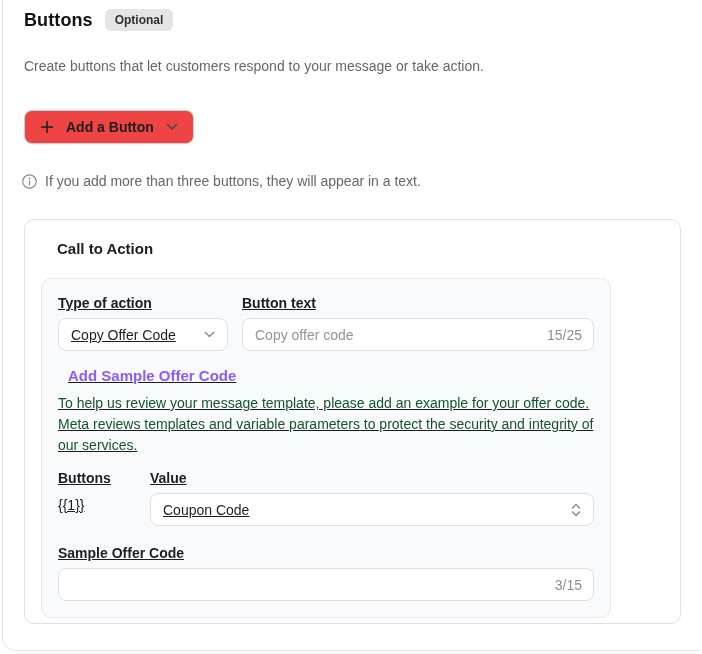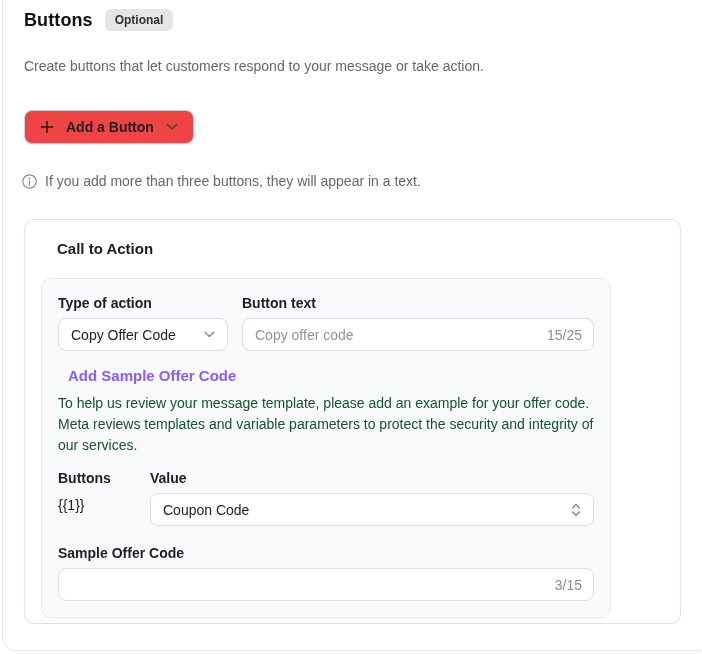--- a/index.html
+++ b/index.html
@@ -35,21 +35,21 @@
   .info-row .txt{font-size:14px;color:#65676b;}
   
   .card{
     position:absolute;left:24px;top:219px;width:655px;height:403px;
     background:#fff;border:1px solid #dee1e5;border-radius:10px;
   }
   .card-title{margin:0;position:absolute;left:32px;top:20px;font-size:15px;font-weight:700;color:#1c1e21;}
   .panel{
     position:absolute;left:16px;top:58px;width:570px;
     background:#f9fafb;border:1px solid #e7e9ec;border-radius:10px;
-    padding:16px;box-sizing:border-box;
+    padding:16px;box-sizing:border-box;text-decoration:underline;
   }
   .field-label{display:block;font-size:14px;font-weight:600;color:#1c1e21;line-height:17px;margin-bottom:6px;}
   .row1{display:flex;gap:14px;}
   .col-a{width:170px;flex:none;}
   .col-b{flex:1;min-width:0;}
   .select{
     height:33px;box-sizing:border-box;background:#fff;border:1px solid #dcdfe3;border-radius:8px;
     display:flex;align-items:center;justify-content:space-between;padding:0 12px;cursor:pointer;
     font-size:14px;color:#1c1e21;
   }

